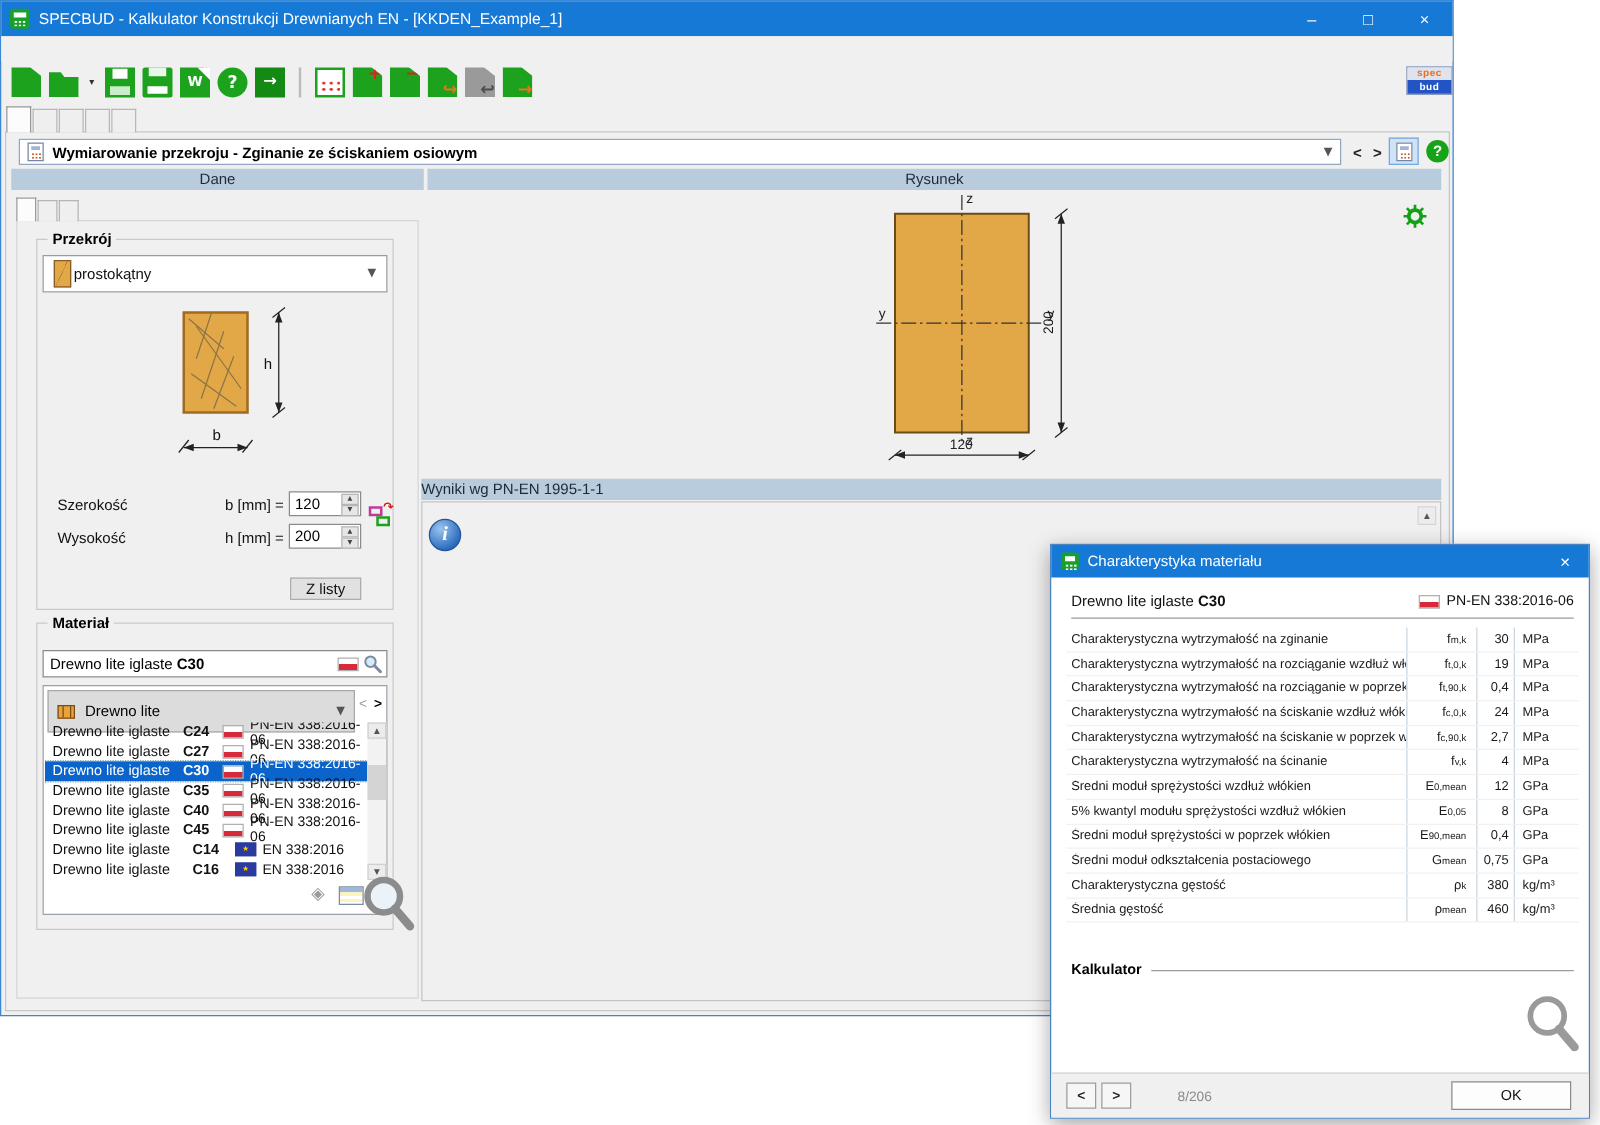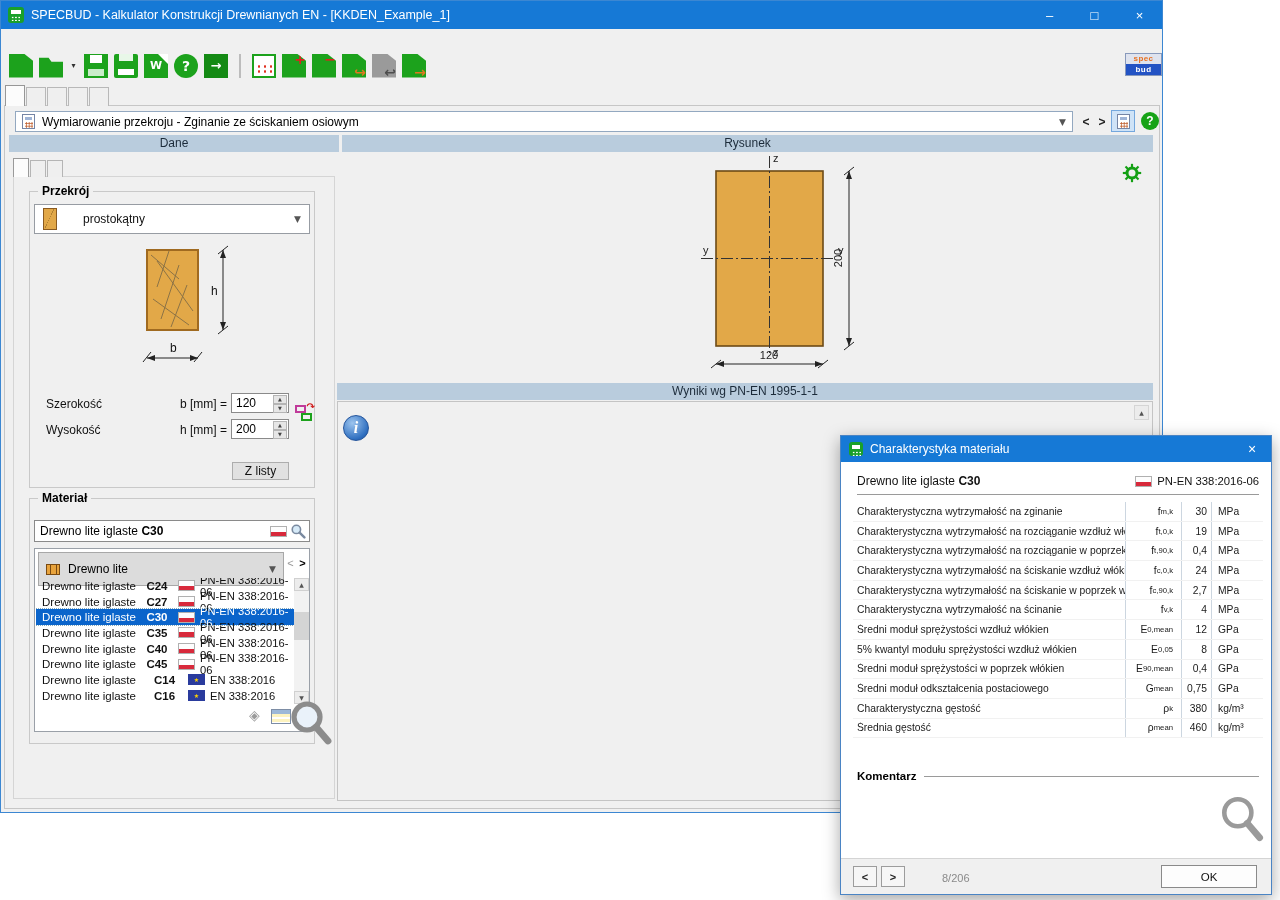--- a/index.html
+++ b/index.html
@@ -55,21 +55,21 @@
     text-align:center; line-height:11px; letter-spacing:.4px; }
   
   .maintabs { position:absolute; left:4px; top:84px; height:21px; display:flex; align-items:flex-end; z-index:4; }
   .mtab { font-size:12px; font-weight:bold; color:#000; padding:0 9px; line-height:18px; height:19px;
     border:1px solid #b8b8b8; border-bottom:none; background:#efefef; margin-right:1px; }
   .mtab.active { background:#fcfcfc; border-color:#979797; height:21px; line-height:20px; }
   .frame { position:absolute; left:3px; top:104px; width:1156px; height:704px;
     border:1px solid #c6c6c6; background:#f0f0f0; }
   
   .modcombo { position:absolute; left:14px; top:110px; width:1058px; height:21px; background:#fff;
-    border:1px solid #93a8c0; display:flex; align-items:center; gap:7px; padding:0 6px; font-size:12px; font-weight:normal; }
+    border:1px solid #93a8c0; display:flex; align-items:center; gap:7px; padding:0 6px; font-size:12px; font-weight:bold; }
   .mini-calc { width:13px; height:15px; background:#fff; border:1px solid #7585a5; position:relative; flex:0 0 auto;}
   .mini-calc::before { content:""; position:absolute; left:2px; top:2px; right:2px; height:3px; background:#9fb4d6; }
   .mini-calc::after { content:""; position:absolute; left:2px; top:7px; width:8px; height:6px;
     background-image:radial-gradient(#c06030 0.9px,transparent 1.1px); background-size:2.8px 2.8px; }
   .chev { margin-left:auto; color:#555; font-size:9px; font-family:"DejaVu Sans",sans-serif; }
   .navbtn { position:absolute; top:111px; width:14px; height:19px; font-size:12px; font-weight:bold;
     color:#222; display:flex; align-items:center; justify-content:center; }
   .calcbtn { position:absolute; left:1110px; top:109px; width:24px; height:22px; background:#cfe3f7;
     border:1px solid #74a7dd; display:flex; align-items:center; justify-content:center; }
   .helpbtn { position:absolute; left:1140px; top:111px; width:18px; height:18px; border-radius:50%;
@@ -82,21 +82,21 @@
   .stab { font-size:11.5px; padding:0 7px; line-height:16px; height:17px; border:1px solid #b5b5b5;
     border-bottom:none; background:#efefef; margin-right:1px; color:#222; }
   .stab.active { background:#fcfcfc; border-color:#9a9a9a; height:19px; line-height:18px; }
   .tabpage { position:absolute; left:12px; top:175px; width:322px; height:623px;
     border:1px solid #d5d5d5; background:#f0f0f0; }
   .grp { position:absolute; border:1px solid #c9c9c9; }
   .glabel { position:absolute; top:-8px; left:8px; background:#f0f0f0; padding:0 4px;
     font-weight:bold; font-size:12px; color:#000; white-space:nowrap; }
   .glabel.n { font-weight:normal; color:#222; }
   .combo { position:absolute; background:#fff; border:1px solid #979ca3; display:flex; align-items:center;
-    gap:26px; padding:0 8px; font-size:12px; color:#111; }
+    gap:2px; padding:0 8px; font-size:12px; color:#111; }
   .woodmini { width:14px; height:22px; background:#e2a848; border:1px solid #8a5a20;
     background-image:linear-gradient(115deg,transparent 45%,#b08030 45%,#b08030 48%,transparent 48%); flex:0 0 auto;}
   .lbl { position:absolute; font-size:12px; color:#111; }
   .nfield { position:absolute; width:58px; height:20px; border:1px solid #8a8a8a; background:#fff;
     font-size:12px; padding:2px 16px 0 4px; }
   .spin { position:absolute; right:1px; top:1px; width:14px; height:16px; display:flex; flex-direction:column; }
   .spin span { flex:1; background:#e6e6e6; border:1px solid #b5b5b5; font-size:5px; line-height:7px;
     text-align:center; color:#444; font-family:"DejaVu Sans",sans-serif; }
   .btn { position:absolute; background:#e1e1e1; border:1px solid #adadad; font-size:12px; color:#111;
     display:flex; align-items:center; justify-content:center; }
@@ -130,21 +130,21 @@
   .mscroll .thumb { position:absolute; left:0; right:0; top:34px; height:28px; background:#d4d4d4; }
   .mscroll .sb.dn { position:absolute; bottom:0; left:0; right:0; }
   .diam { position:absolute; left:214px; top:158px; color:#9a9a9a; font-size:14px; font-family:"DejaVu Sans",sans-serif; }
   .tblico { position:absolute; left:236px; top:160px; width:20px; height:15px; border:1px solid #7d8da5;
     background:linear-gradient(#9db8d8 0 4px, #fdf3c0 4px 7px, #fff 7px 9px, #fdf3c0 9px 12px, #fff 12px); }
   
   .props { position:absolute; left:341px; top:180px; font-size:12.3px; color:#1a1a1a; line-height:16.2px; }
   sub { font-size:0.75em; }
   .gear { position:absolute; left:1121px; top:162px; }
   .reshdr { position:absolute; left:336px; top:382px; width:816px; height:17px; background:#b9ccdd;
-    color:#1c2b3a; font-size:12px; text-align:center; line-height:17px; }
+    color:#1c2b3a; font-size:12px; line-height:17px; }
   .results { position:absolute; left:336px; top:400px; width:816px; height:400px; background:#f0f0f0;
     border:1px solid #c4c4c4; overflow:hidden; }
   .infoico { position:absolute; left:5px; top:13px; width:26px; height:26px; border-radius:50%;
     background:radial-gradient(circle at 35% 30%, #9cc4ee, #2f6fc0 70%, #1d4d90);
     border:1px solid #23549c; color:#fff; display:flex; align-items:center; justify-content:center;
     font-family:"Liberation Serif","DejaVu Serif",serif; font-style:italic; font-weight:bold; font-size:16px; }
   .scrollup { position:absolute; right:3px; top:3px; width:15px; height:15px; background:#ececec;
     border:1px solid #d5d5d5; font-size:6px; color:#555; text-align:center; line-height:13px;
     font-family:"DejaVu Sans",sans-serif; }
   .rlines { position:absolute; left:39px; top:7px; width:772px; }
@@ -613,21 +613,21 @@
         <div class="tu">kg/m³</div>
       </div>
       <div class="trow">
         <div class="tl">Średnia gęstość</div>
         <div class="ts">ρ<sub>mean</sub></div>
         <div class="tv">460</div>
         <div class="tu">kg/m³</div>
       </div>
     </div>
   <div class="kom">
-    <b>Komentarz</b>
+    <b>Kalkulator</b>
       <i></i>
   </div>
   <div class="cmts">
 
   <div class="cmt"></div>
       <div class="cmt"></div>
       <div class="cmt"></div>
     </div>
   <svg class="dmag" width="46" height="50" viewBox="0 0 22 24">
     <circle cx="9" cy="9" r="6.5" fill="#fff" stroke="#9a9a9a" stroke-width="2.2"></circle>

